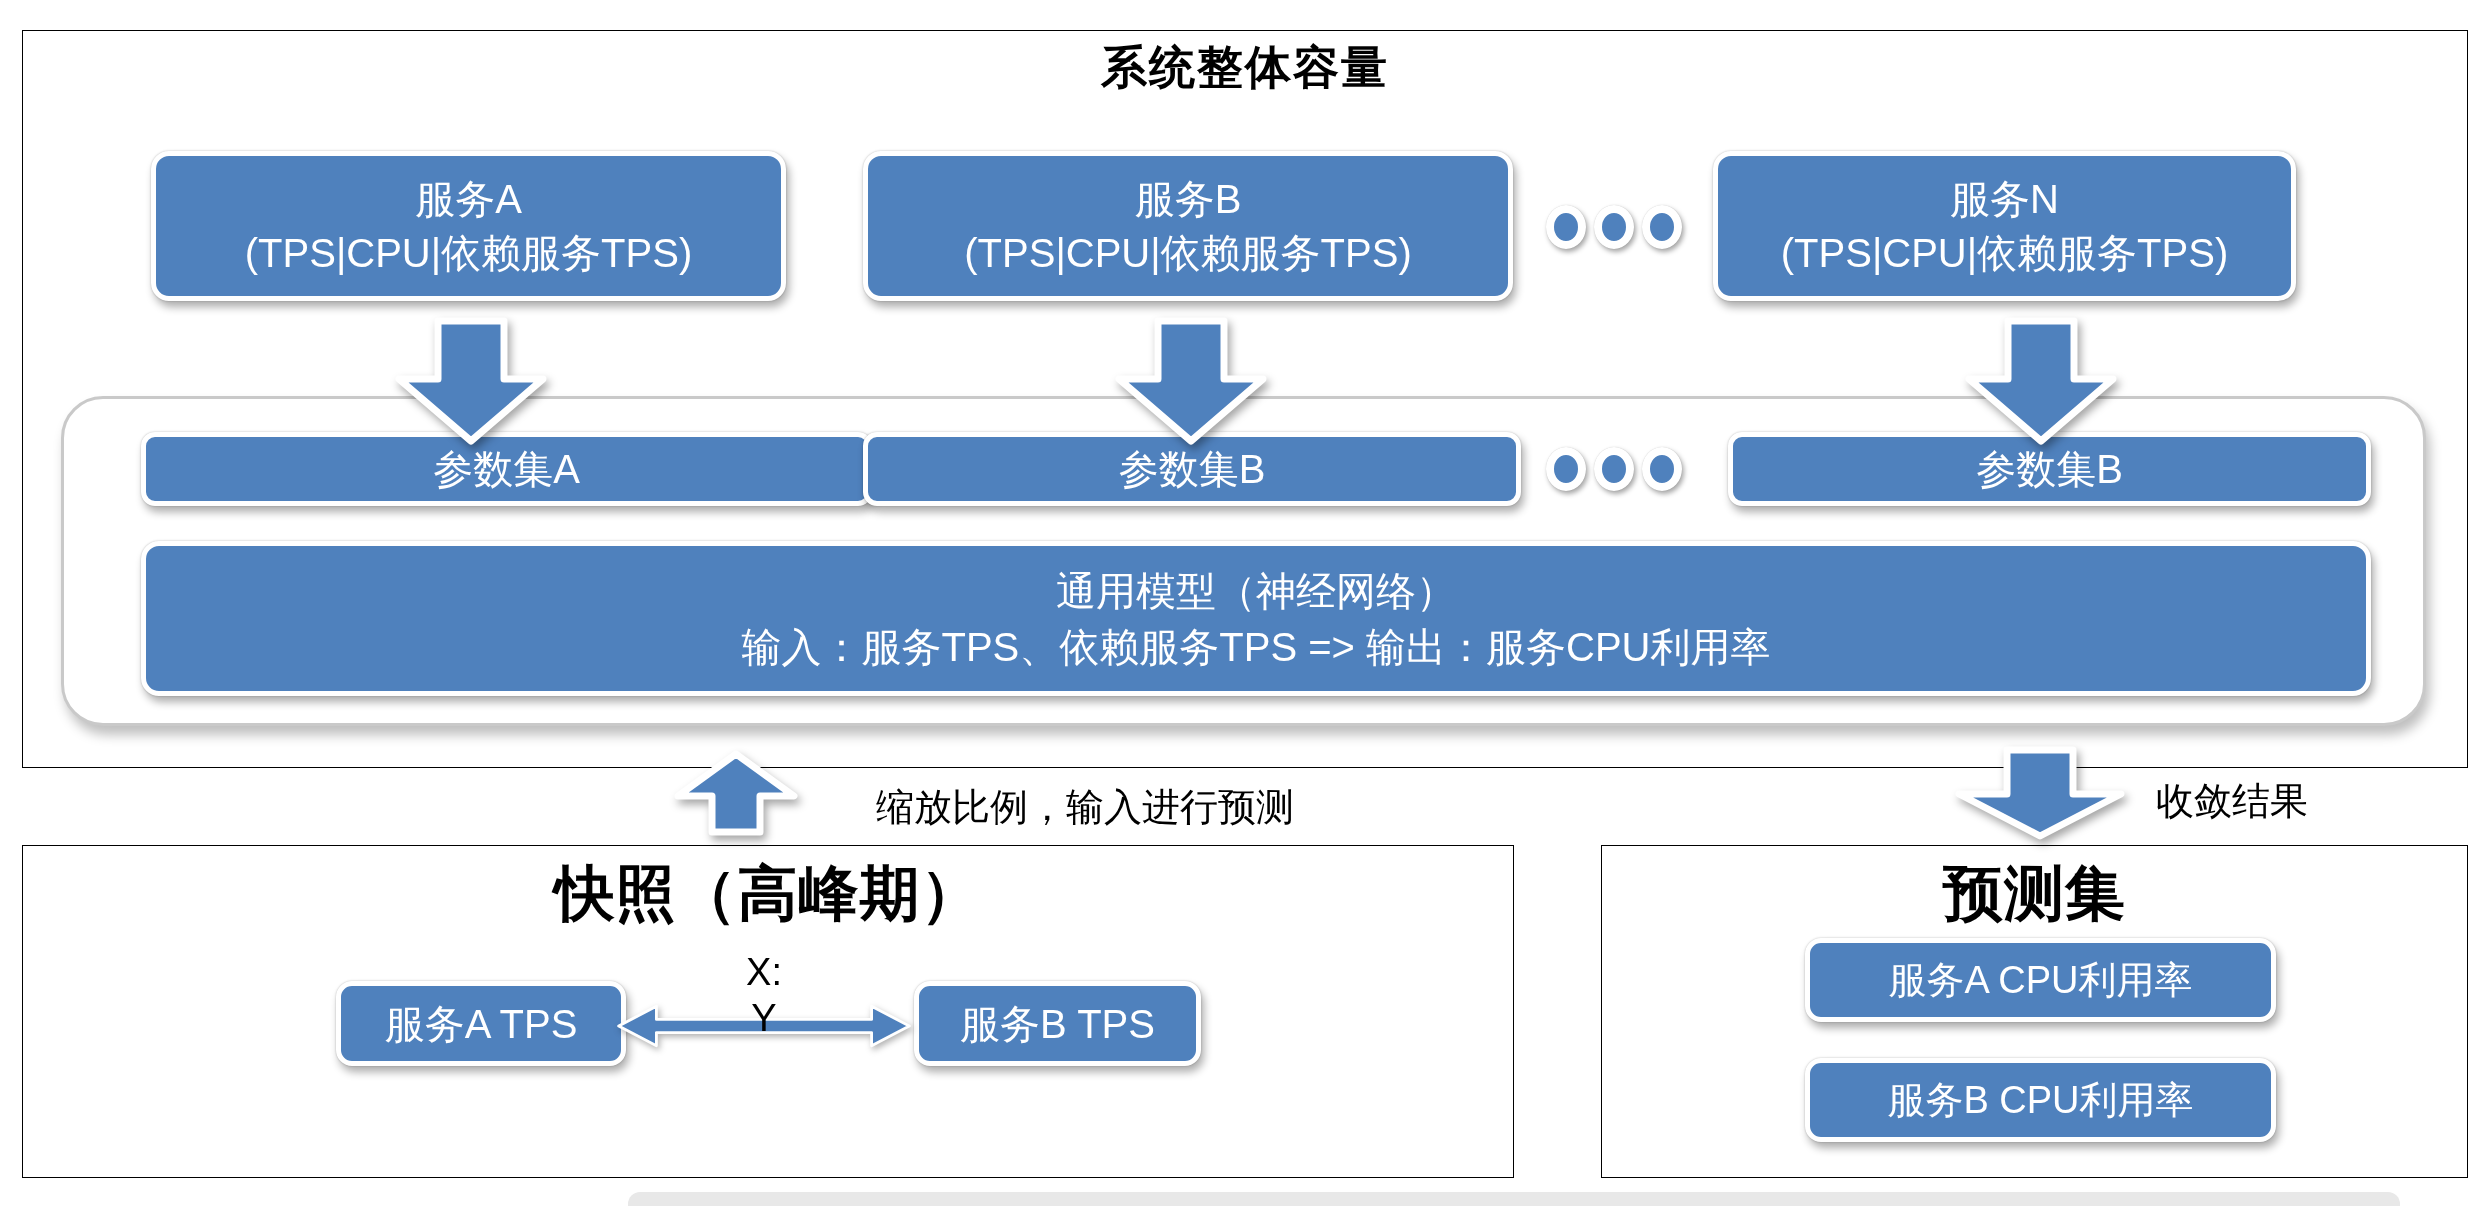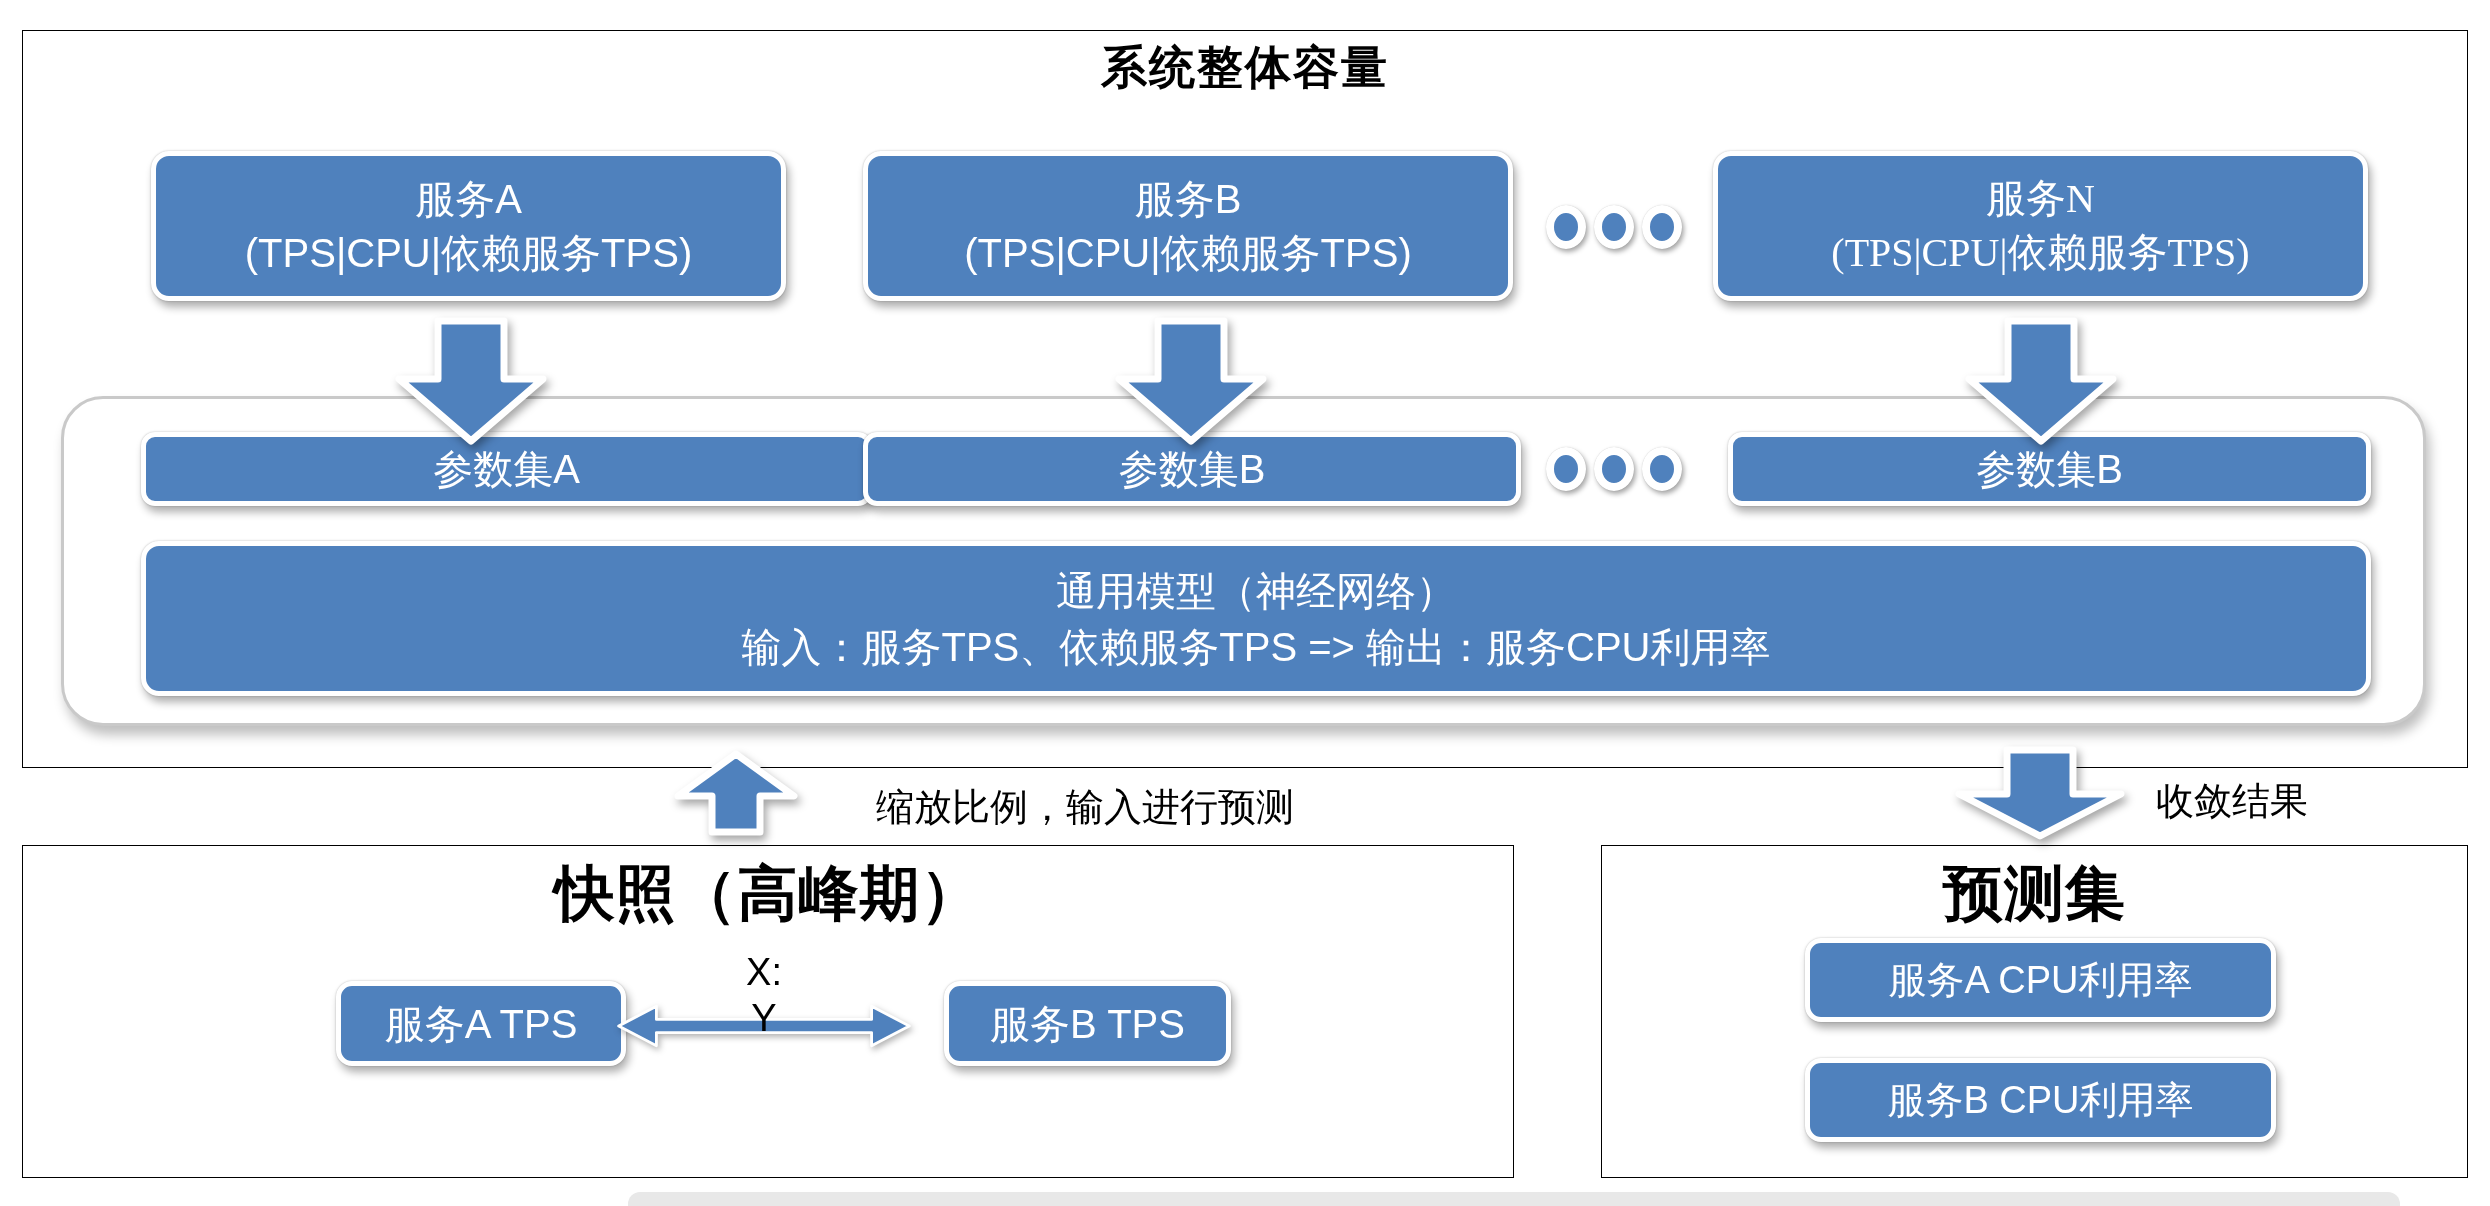--- a/index.html
+++ b/index.html
@@ -45,21 +45,21 @@
     <div class="abs big-title" style="top:6px;left:0;">系统整体容量</div>
 
     <div class="abs bluebox" style="left:128px;top:120px;width:635px;height:150px;">
       <span>服务A</span>
       <span>(TPS|CPU|依赖服务TPS)</span>
     </div>
     <div class="abs bluebox" style="left:840px;top:120px;width:650px;height:150px;">
       <span>服务B</span>
       <span>(TPS|CPU|依赖服务TPS)</span>
     </div>
-    <div class="abs bluebox" style="left:1690px;top:120px;width:655px;height:150px;font-family:Liberation Serif, serif;">
+    <div class="abs bluebox" style="left:1690px;top:120px;width:583px;height:150px;">
       <span>服务N</span>
       <span>(TPS|CPU|依赖服务TPS)</span>
     </div>
 
     <div class="abs dots" style="left:1516px;top:168px;width:150px;height:56px;">
       <span class="dot"></span>
       <span class="dot"></span>
       <span class="dot"></span>
     </div>
 
@@ -106,21 +106,21 @@
     <polygon class="arrow-shape" points="52,2 118,2 118,46 166,46 85,88 4,46 52,46"></polygon>
   </svg>
   <div class="abs flow-label" style="left:2156px;top:776px;">收敛结果</div>
 
   <div class="abs outer-box" style="left:22px;top:845px;width:1492px;height:333px;">
     <div class="abs section-title" style="top:8px;left:0;">快照（高峰期）</div>
 
     <div class="abs bluebox" style="left:313px;top:135px;width:290px;height:85px;border-radius:16px;">
       <span>服务A TPS</span>
     </div>
-    <div class="abs bluebox" style="left:891px;top:135px;width:287px;height:85px;border-radius:16px;margin-left:30px;">
+    <div class="abs bluebox" style="left:891px;top:135px;width:287px;height:85px;border-radius:16px;">
       <span>服务B TPS</span>
     </div>
 
     <svg class="abs arrow-svg" style="left:590px;top:152px;filter:drop-shadow(2px 3px 3px rgba(0,0,0,.3));" width="302" height="56" viewBox="0 0 320 58">
       <polygon class="dbl-arrow" points="6,29 46,8 46,22 274,22 274,8 314,29 274,50 274,36 46,36 46,50"></polygon>
     </svg>
 
     <div class="abs xy-label" style="left:691px;top:103px;width:100px;">
       <span style="display:block;">X:</span>
       <span style="display:block;">Y</span>

